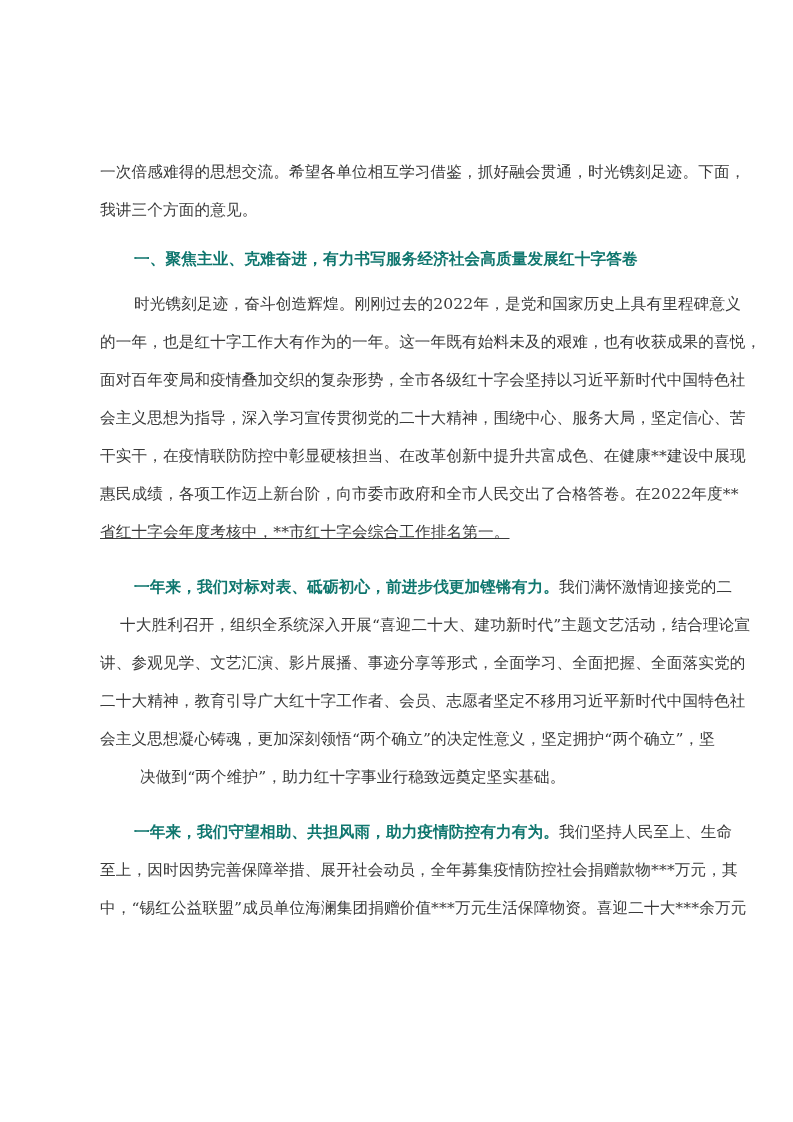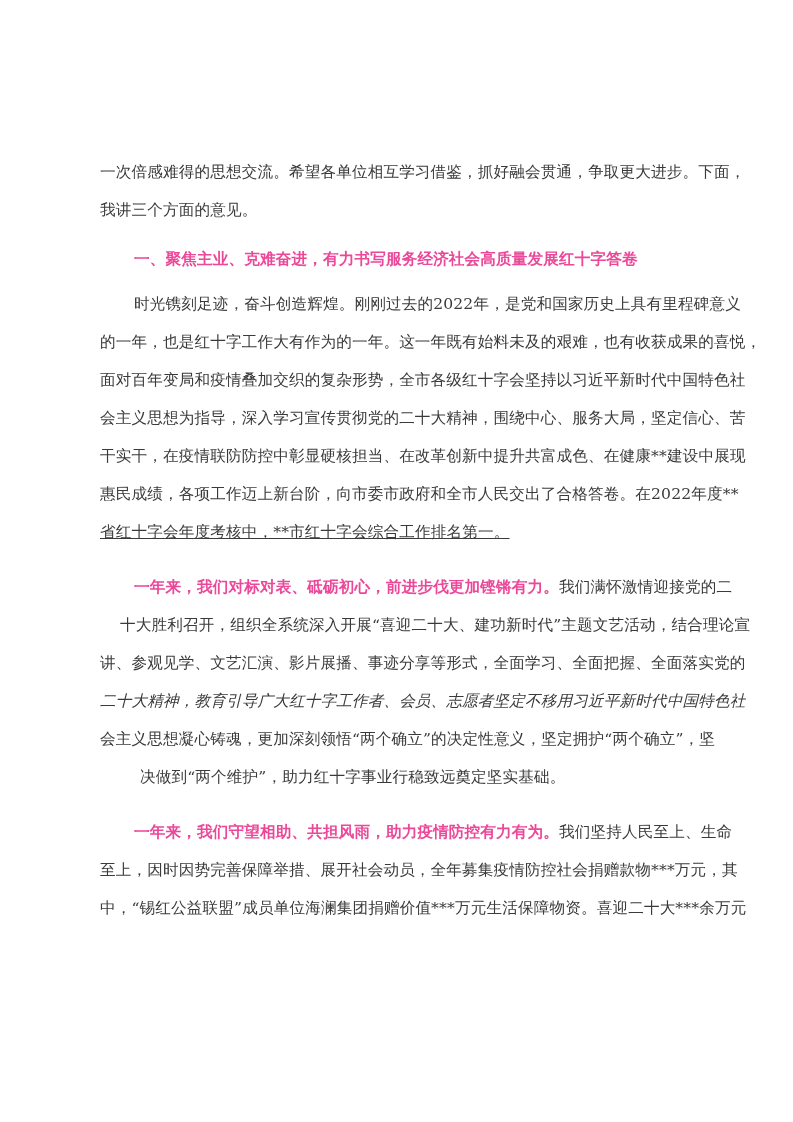--- a/index.html
+++ b/index.html
@@ -2,46 +2,46 @@
 <html><head>
 <meta charset="utf-8">
 <style>
   html, body { margin: 0; padding: 0; background: #ffffff; }
   body { width: 793px; height: 1122px; position: relative; overflow: hidden;
          font-family: "DejaVu Serif", "Liberation Serif", serif; color: #333333; }
   .page { position: absolute; left: 0; top: 0; width: 793px; height: 1122px; background: #fff; }
   .line { position: absolute; left: 100px; width: 584px; font-size: 15.6px; line-height: 20px;
           white-space: nowrap; letter-spacing: 0.15px; color: #3a3a3a; text-align: justify; }
   .line.indent { left: 134px; width: 550px; }
-  .bold { font-weight: bold; color: #ec4899; }
+  .bold { font-weight: bold; color: #0f766e; }
 </style>
 </head>
 <body>
 
 <div class="page">
 
-  <div class="line" style="top:162px;">一次倍感难得的思想交流。希望各单位相互学习借鉴，抓好融会贯通，争取更大进步。下面，</div>
+  <div class="line" style="top:162px;">一次倍感难得的思想交流。希望各单位相互学习借鉴，抓好融会贯通，时光镌刻足迹。下面，</div>
   <div class="line" style="top:200px;">我讲三个方面的意见。</div>
 
   <div class="line indent bold" style="top:249px;">一、聚焦主业、克难奋进，有力书写服务经济社会高质量发展红十字答卷</div>
 
   <div class="line indent" style="top:294px;">时光镌刻足迹，奋斗创造辉煌。刚刚过去的2022年，是党和国家历史上具有里程碑意义</div>
   <div class="line" style="top:332px;">的一年，也是红十字工作大有作为的一年。这一年既有始料未及的艰难，也有收获成果的喜悦，</div>
   <div class="line" style="top:370px;">面对百年变局和疫情叠加交织的复杂形势，全市各级红十字会坚持以习近平新时代中国特色社</div>
   <div class="line" style="top:408px;">会主义思想为指导，深入学习宣传贯彻党的二十大精神，围绕中心、服务大局，坚定信心、苦</div>
   <div class="line" style="top:446px;">干实干，在疫情联防防控中彰显硬核担当、在改革创新中提升共富成色、在健康**建设中展现</div>
   <div class="line" style="top:484px;">惠民成绩，各项工作迈上新台阶，向市委市政府和全市人民交出了合格答卷。在2022年度**</div>
   <div class="line" style="top:522px;text-decoration:underline;">省红十字会年度考核中，**市红十字会综合工作排名第一。</div>
 
   <div class="line indent" style="top:577px;">
     <span class="bold">一年来，我们对标对表、砥砺初心，前进步伐更加铿锵有力。</span><span>我们满怀激情迎接党的二</span>
   </div>
   <div class="line" style="top:615px;margin-left:20px;">十大胜利召开，组织全系统深入开展“喜迎二十大、建功新时代”主题文艺活动，结合理论宣</div>
   <div class="line" style="top:653px;">讲、参观见学、文艺汇演、影片展播、事迹分享等形式，全面学习、全面把握、全面落实党的</div>
-  <div class="line" style="top:691px;font-style:italic;">二十大精神，教育引导广大红十字工作者、会员、志愿者坚定不移用习近平新时代中国特色社</div>
+  <div class="line" style="top:691px;">二十大精神，教育引导广大红十字工作者、会员、志愿者坚定不移用习近平新时代中国特色社</div>
   <div class="line" style="top:729px;">会主义思想凝心铸魂，更加深刻领悟“两个确立”的决定性意义，坚定拥护“两个确立”，坚</div>
   <div class="line" style="top:767px;margin-left:40px;">决做到“两个维护”，助力红十字事业行稳致远奠定坚实基础。</div>
 
   <div class="line indent" style="top:822px;">
     <span class="bold">一年来，我们守望相助、共担风雨，助力疫情防控有力有为。</span><span>我们坚持人民至上、生命</span>
   </div>
   <div class="line" style="top:860px;">至上，因时因势完善保障举措、展开社会动员，全年募集疫情防控社会捐赠款物***万元，其</div>
   <div class="line" style="top:898px;">中，“锡红公益联盟”成员单位海澜集团捐赠价值***万元生活保障物资。喜迎二十大***余万元</div>
 
 </div>

